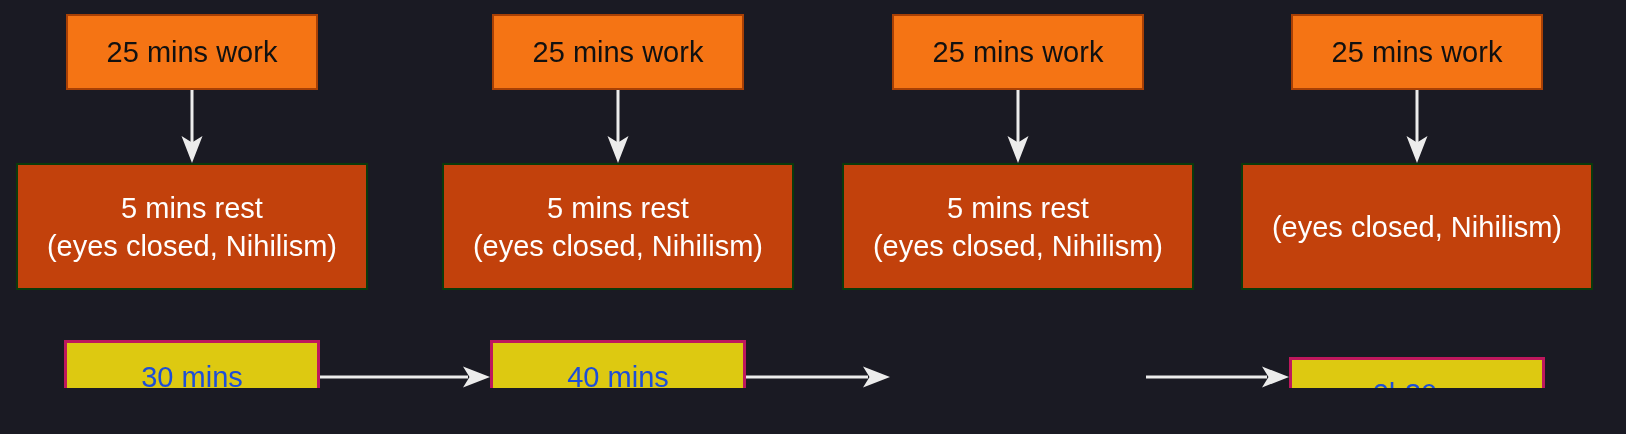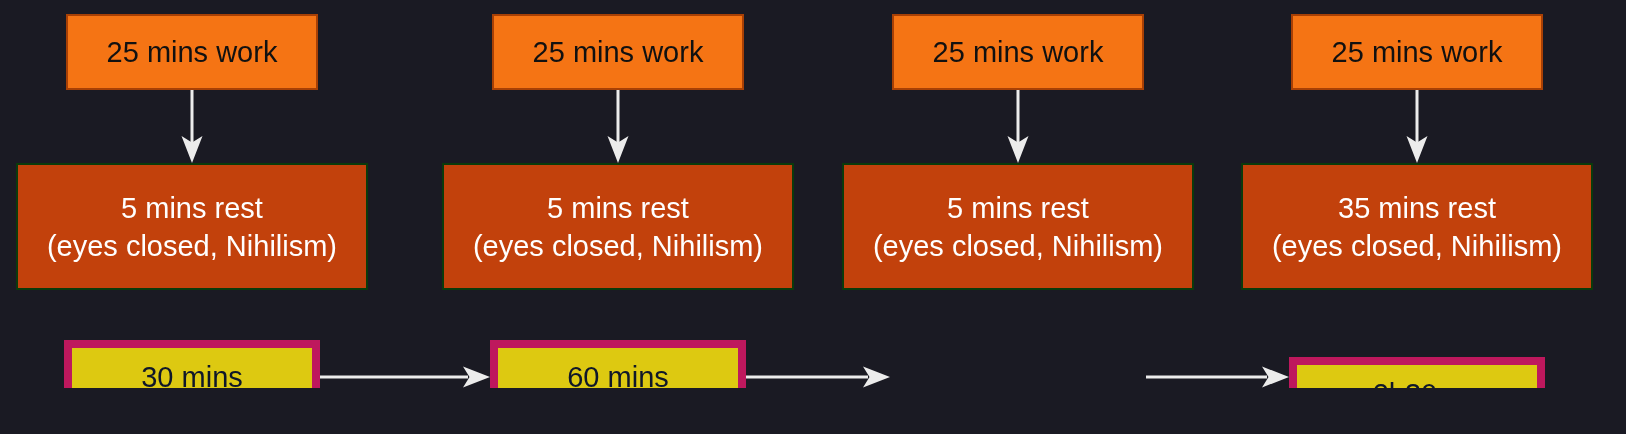--- a/index.html
+++ b/index.html
@@ -58,22 +58,22 @@
     align-items: center;
     justify-content: center;
   }
   .total-box {
     box-sizing: border-box;
     position: absolute;
     top: 340px;
     width: 256px;
     height: 75px;
     background: #ddc911;
-    border: 8px solid #be185d;
-    color: #0f172a;
+    border: 3px solid #be185d;
+    color: #1d4ed8;
     font-size: 29px;
     display: flex;
     align-items: center;
     justify-content: center;
   }
   .total-1 { left: 64px; }
   .total-2 { left: 490px; }
   .total-3 { left: 890px; }
   .total-4 { left: 1289px; margin-top: 17px; }
 
@@ -135,36 +135,35 @@
 
   <div class="column col-4">
     <div class="work-box">
       <span>25 mins work</span>
     </div>
     <svg class="v-arrow" width="24" height="73" viewBox="0 0 24 73">
       <line x1="12" y1="0" x2="12" y2="54" stroke="#ececec" stroke-width="3"></line>
       <polygon points="12,73 1.5,46 12,52.5 22.5,46" fill="#ececec"></polygon>
     </svg>
     <div class="rest-box">
-      <span>35 mins rest</span>
       <span>(eyes closed, Nihilism)</span>
     </div>
   </div>
 
   <div class="total-box total-1">
     <span>30 mins</span>
   </div>
 
   <svg class="h-arrow h-arrow-1" width="170" height="30" viewBox="0 0 170 30">
     <line x1="0" y1="15" x2="148" y2="15" stroke="#ececec" stroke-width="3"></line>
     <polygon points="170,15 143,4.5 149.5,15 143,25.5" fill="#ececec"></polygon>
   </svg>
 
   <div class="total-box total-2">
-    <span>60 mins</span>
+    <span>40 mins</span>
   </div>
 
   <svg class="h-arrow h-arrow-2" width="144" height="30" viewBox="0 0 144 30">
     <line x1="0" y1="15" x2="122" y2="15" stroke="#ececec" stroke-width="3"></line>
     <polygon points="144,15 117,4.5 123.5,15 117,25.5" fill="#ececec"></polygon>
   </svg>
 
 
   <svg class="h-arrow h-arrow-3" width="143" height="30" viewBox="0 0 143 30">
     <line x1="0" y1="15" x2="121" y2="15" stroke="#ececec" stroke-width="3"></line>

